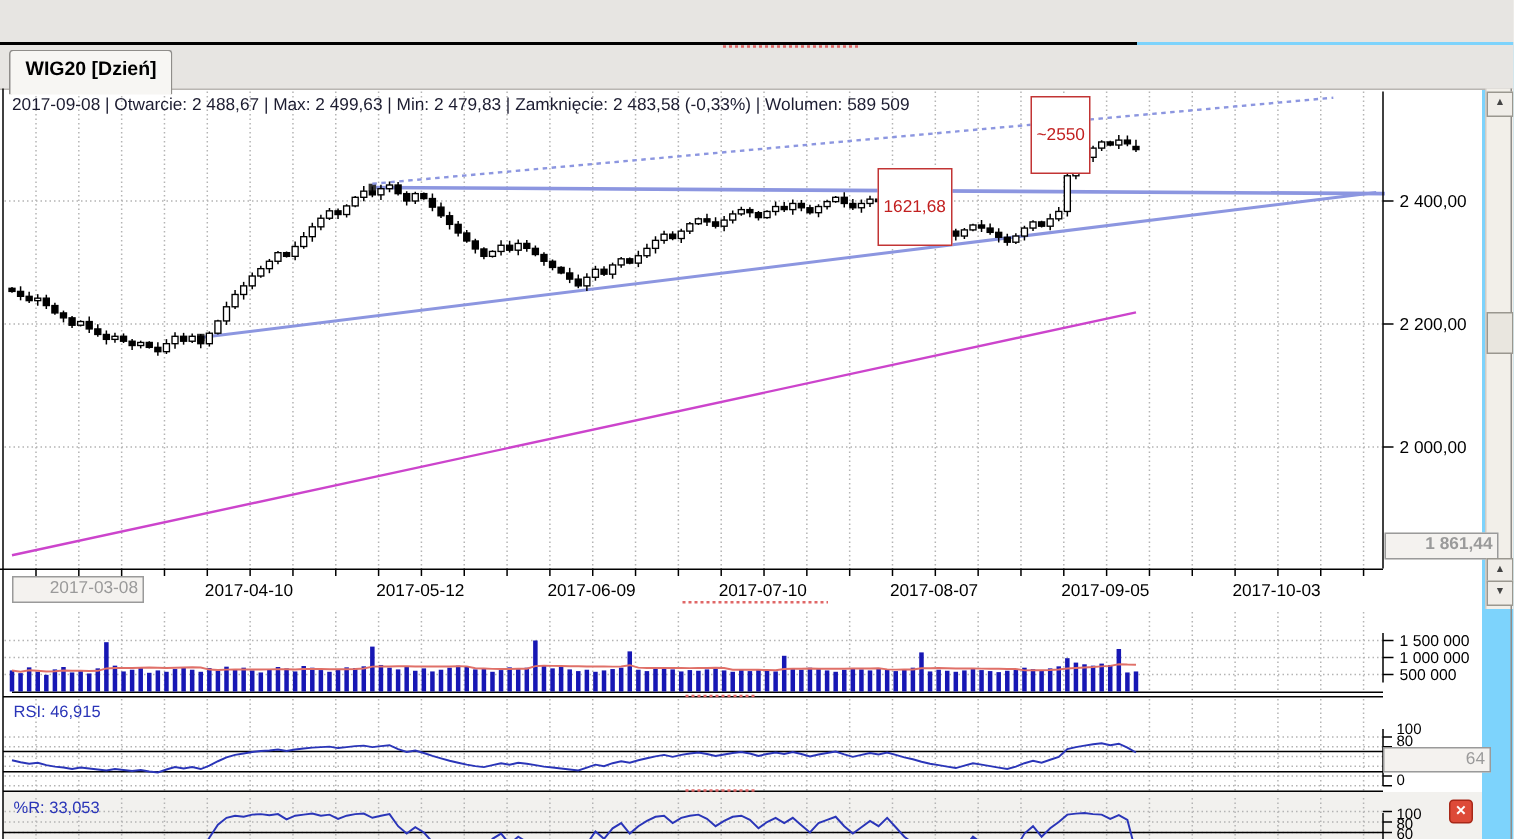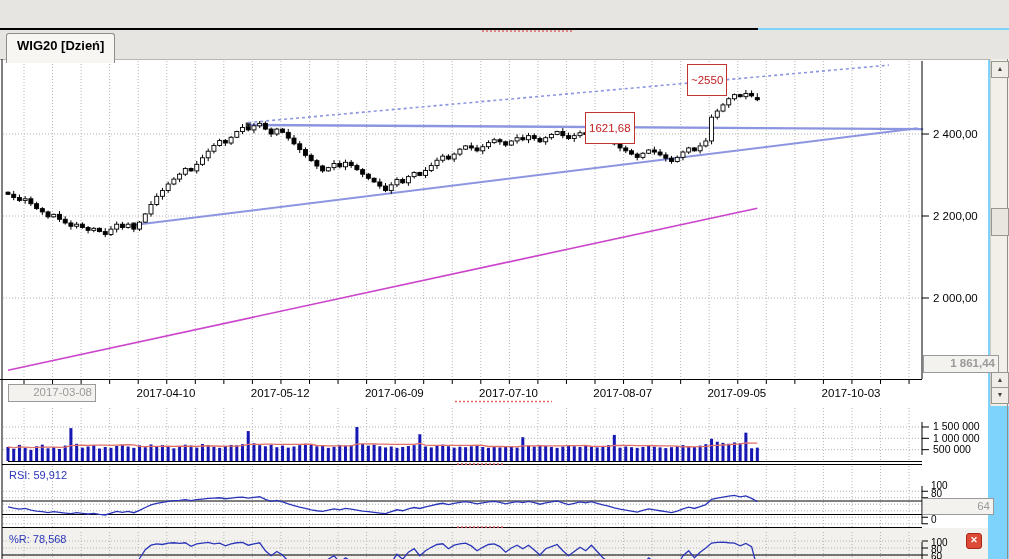--- a/index.html
+++ b/index.html
@@ -9,21 +9,21 @@
   .abs{position:absolute;}
   #top-border{left:0;top:0;width:758px;height:2px;background:#000;}
   #tabbar{left:0;top:2px;width:1009px;height:29px;background:#e7e5e2;border-bottom:1px solid #b9b6b2;}
   #tab-active{left:6px;top:5px;height:25px;padding:4px 10px 0 10px;background:#f7f6f3;
       border:1px solid #8f8d8a;border-bottom:none;border-radius:3px 3px 0 0;
       font-weight:bold;font-size:13px;color:#000;z-index:5;}
   #chart-surface{left:0;top:31px;width:988px;height:521px;background:#fff;}
   #info-bar{left:8px;top:36px;width:900px;height:14px;font-size:11.5px;color:#1c1c30;white-space:nowrap;z-index:8;}
   svg{position:absolute;left:0;top:0;}
   .redlabel{border:1px solid #c23434;color:#c22020;background:#fff;font-size:11.5px;
-      padding:8px 3px;height:14px;line-height:14px;z-index:9;}
+      padding:18px 3px;height:14px;line-height:14px;z-index:9;}
   .graybox{background:#f4f2ef;border:1px solid #9a9a9a;color:#9a9a9a;font-size:11.5px;
       padding:0 3px;line-height:15px;z-index:9;text-align:right;}
   .indlabel{color:#2a35b8;font-size:11px;z-index:9;}
   .sb-btn{width:16px;height:15px;background:#f0ede8;border:1px solid #9a978f;
       color:#444;font-size:7px;text-align:center;line-height:14px;z-index:10;cursor:default;}
   #sb-track{left:990px;top:31px;width:18px;height:347px;background:#f2efe9;border-left:1px solid #cfccc6;}
   #sb-thumb{left:991px;top:180px;width:16px;height:26px;background:#e9e6df;border:1px solid #9a978f;z-index:10;}
   #close-btn{left:966px;top:505px;width:14px;height:14px;background:#dd4a38;border:1px solid #a82818;
       border-radius:3px;color:#fff;font-size:9px;font-weight:bold;text-align:center;line-height:13px;z-index:11;cursor:default;}
   #bottom-strip{left:0;top:552px;width:1009px;height:7px;background:#e7e5e2;border-top:1px solid #c9c6c1;}
@@ -33,20 +33,21 @@
 <body>
 
 <div id="app">
   <div class="abs" id="chart-surface"></div>
   <div class="abs" id="top-border"></div>
   <div class="abs" id="tabbar"></div>
   <div class="abs" id="tab-active">
     <span>WIG20 [Dzień]</span>
   </div>
 
+  <div class="abs" id="info-bar">2017-09-08 | Otwarcie: 2 488,67 | Max: 2 499,63 | Min: 2 479,83 | Zamknięcie: 2 483,58 (-0,33%)  | Wolumen: 589 509</div>
 
   <svg id="chart-svg" width="1009" height="559">
       <rect x="2" y="500" width="986" height="51" fill="#f2f1ee"></rect>
       <line x1="24" y1="33" x2="24" y2="351" stroke="#b4b4b4" stroke-width="1" stroke-dasharray="1 2"></line>
       <line x1="24" y1="380" x2="24" y2="433" stroke="#b4b4b4" stroke-width="1" stroke-dasharray="1 2"></line>
       <line x1="24" y1="438" x2="24" y2="499" stroke="#b4b4b4" stroke-width="1" stroke-dasharray="1 2"></line>
       <line x1="24" y1="504" x2="24" y2="551" stroke="#b4b4b4" stroke-width="1" stroke-dasharray="1 2"></line>
       <line x1="24" y1="351" x2="24" y2="356" stroke="#000" stroke-width="1"></line>
       <line x1="52.55" y1="33" x2="52.55" y2="351" stroke="#b4b4b4" stroke-width="1" stroke-dasharray="1 2"></line>
       <line x1="52.55" y1="380" x2="52.55" y2="433" stroke="#b4b4b4" stroke-width="1" stroke-dasharray="1 2"></line>
@@ -686,22 +687,22 @@
       <line x1="457" y1="499" x2="503" y2="499" stroke="#e06666" stroke-width="1.6" stroke-dasharray="2 2"></line>
     </svg>
 
   <div class="abs redlabel" style="left:687px;top:36px;">~2550</div>
   <div class="abs redlabel" style="left:585px;top:84px;">1621,68</div>
 
   <div class="abs graybox" style="left:8px;top:356px;width:80px;height:16px;">2017-03-08</div>
   <div class="abs graybox" style="left:923px;top:327px;width:68px;height:16px;font-weight:bold;">1 861,44</div>
   <div class="abs graybox" style="left:922px;top:470px;width:64px;height:15px;">64</div>
 
-  <div class="abs indlabel" style="left:9px;top:441px;">RSI: 59,912</div>
-  <div class="abs indlabel" style="left:9px;top:505px;">%R: 78,568</div>
+  <div class="abs indlabel" style="left:9px;top:441px;">RSI: 46,915</div>
+  <div class="abs indlabel" style="left:9px;top:505px;">%R: 33,053</div>
 
   <div class="abs" id="sb-track"></div>
   <div class="abs sb-btn" style="left:991px;top:33px;">▲</div>
   <div class="abs" id="sb-thumb"></div>
   <div class="abs sb-btn" style="left:991px;top:344px;">▲</div>
   <div class="abs sb-btn" style="left:991px;top:359px;">▼</div>
 
   <div class="abs" id="close-btn">✕</div>
 
   <div class="abs" id="bottom-strip"></div>

